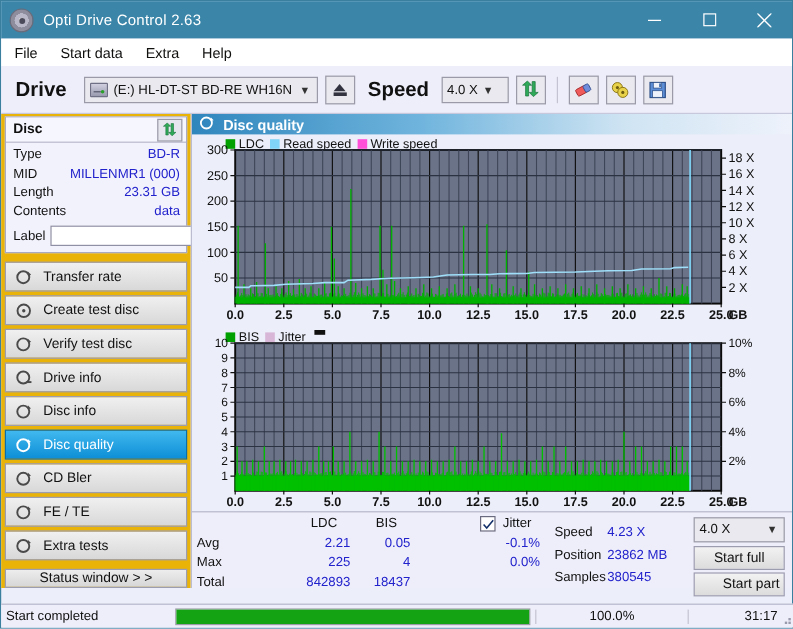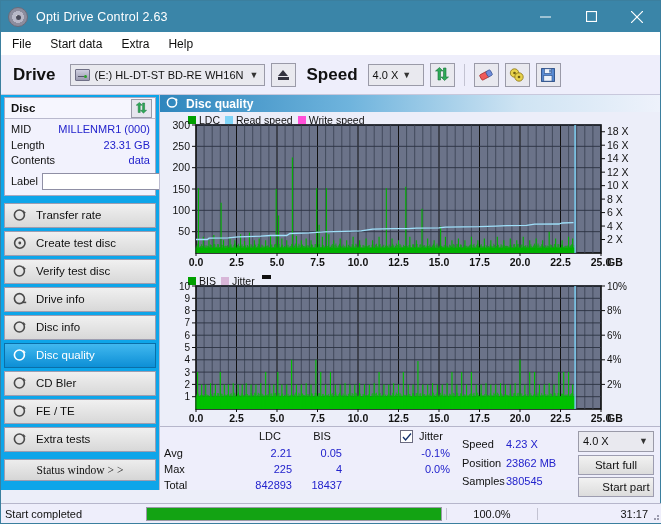--- a/index.html
+++ b/index.html
@@ -60,21 +60,21 @@
   
   .eject-tri { width:0; height:0; border-left:5px solid transparent;
                border-right:5px solid transparent; border-bottom:6px solid #33333f; }
   .eject-bar { width:11px; height:2.5px; background:#33333f; margin-top:1.5px; }
 
   
   #body { display:flex; height:395px; }
 
   
   #left { width:158px; flex:none; display:flex; flex-direction:column;
-          background:#0ea5e9; }
+          background:#eab308; }
   #disc-panel { border:1px solid #a9a9c0; background:#f2f2fd; margin:2px 3px 3px 3px; }
   #disc-head { display:flex; align-items:center; justify-content:space-between;
                height:21px; padding:0 3px 0 6px; border-bottom:1px solid #b9b9cd;
                background:#f6f6fe; }
   #disc-head .t { font-weight:bold; font-size:11.5px; color:#111; }
   .disc-rows { padding:3px 5px 4px 6px; }
   .drow { display:flex; justify-content:space-between; font-size:11px;
           line-height:15.5px; }
   .drow .k { color:#111; }
   .drow .v { color:#2222cc; }
@@ -87,21 +87,21 @@
   .navlist { margin:4px 3px 0 3px; display:flex; flex-direction:column; gap:3px; }
   .navbtn { height:25px; display:flex; align-items:center; gap:9px; padding-left:8px;
             background:linear-gradient(#f0f0f0,#d8d8d8); border:1px solid #9d9db0;
             font-size:11.5px; color:#111; }
   .navbtn.active { background:linear-gradient(#41b8ef,#0d8fd6); border-color:#0a6fa8;
             color:#ffffff; }
   .nav-ico { width:14px; height:14px; flex:none; }
 
   #status-win { margin:7px 3px 0 3px; height:22px; background:linear-gradient(#ededed,#d6d6d6);
                 border:1px solid #9d9db0; display:flex; align-items:center;
-                justify-content:center; font-size:11.5px; color:#111;font-family:Liberation Serif, serif; }
+                justify-content:center; font-size:11.5px; color:#111; }
 
   
   #right { flex:1; display:flex; flex-direction:column; background:#eceef9;
            border-left:1px solid #bcbcd0; }
   #dq-head { height:18px; background:linear-gradient(90deg,#2f86bd 0%,#6fb4dd 38%,
              #cfe4f3 72%, #eef2fb 100%); display:flex; align-items:center; gap:7px;
              padding-left:6px; }
   #dq-head .t { color:#ffffff; font-weight:bold; font-size:12px; }
 
   .chartbox { position:relative; }
@@ -122,21 +122,21 @@
            justify-content:center; font-size:11.5px; color:#111; }
 
   
   #statusbar { position:absolute; left:0; bottom:0; width:661px; height:20px;
                background:#eeeefb; border-top:1px solid #b6b6cb; display:flex;
                align-items:center; font-size:11px; color:#111; }
   #sb-text { width:145px; padding-left:4px; }
   #sb-prog { width:296px; height:14px; background:#ffffff; border:1px solid #9a9aa8;
              position:relative; }
   #sb-prog .fill { position:absolute; left:0; top:0; bottom:0; background:#13a313; }
-  #sb-pct { width:92px; text-align:center; border-left:1px solid #c3c3d2;
+  #sb-pct { width:128px; text-align:center; border-left:1px solid #c3c3d2;
             border-right:1px solid #c3c3d2; margin-left:4px; padding:0 17px; }
   #sb-time { flex:1; text-align:right; padding-right:14px; }
   .grip { position:absolute; right:2px; bottom:2px; width:10px; height:10px; }
 </style>
 </head>
 <body>
 
 <div id="app">
 
   <div id="titlebar">
@@ -228,20 +228,24 @@
         <div id="disc-head">
           <span class="t">Disc</span>
           <span id="disc-btn">
             <svg width="13" height="12">
               <path d="M3.2 10.5 L3.2 3.2 L1.2 3.2 L4.4 0.4 L7.2 3.2 L5.2 3.2 L5.2 10.5 Z" fill="#2faa58" stroke="#19733a" stroke-width=".5"></path>
               <path d="M9.6 1 L9.6 8.3 L11.6 8.3 L8.4 11.2 L5.6 8.3 L7.6 8.3 L7.6 1 Z" fill="#2faa58" stroke="#19733a" stroke-width=".5"></path>
             </svg>
           </span>
         </div>
         <div class="disc-rows">
+          <div class="drow">
+            <span class="k">Type</span>
+            <span class="v">BD-R</span>
+          </div>
           <div class="drow">
             <span class="k">MID</span>
             <span class="v">MILLENMR1 (000)</span>
           </div>
           <div class="drow">
             <span class="k">Length</span>
             <span class="v">23.31 GB</span>
           </div>
           <div class="drow">
             <span class="k">Contents</span>

